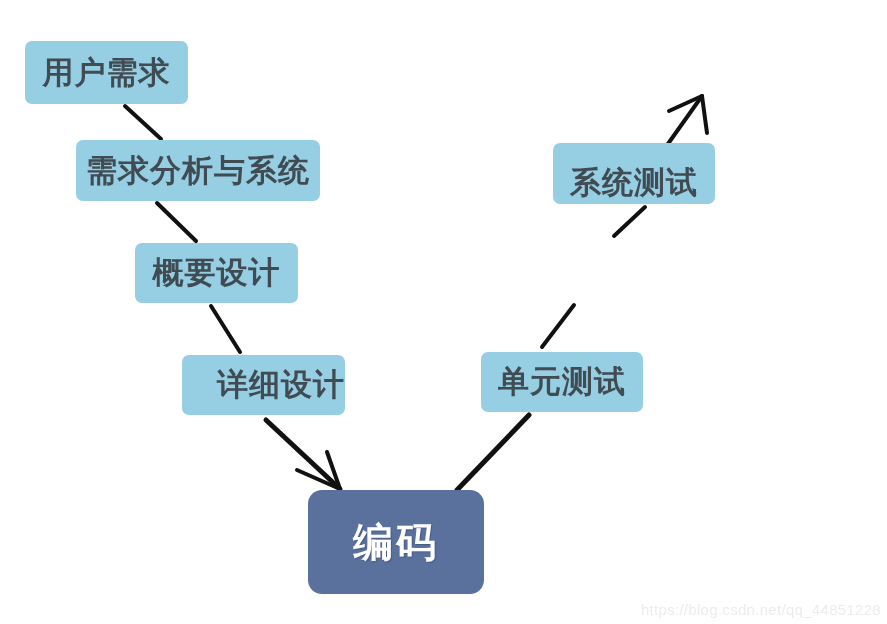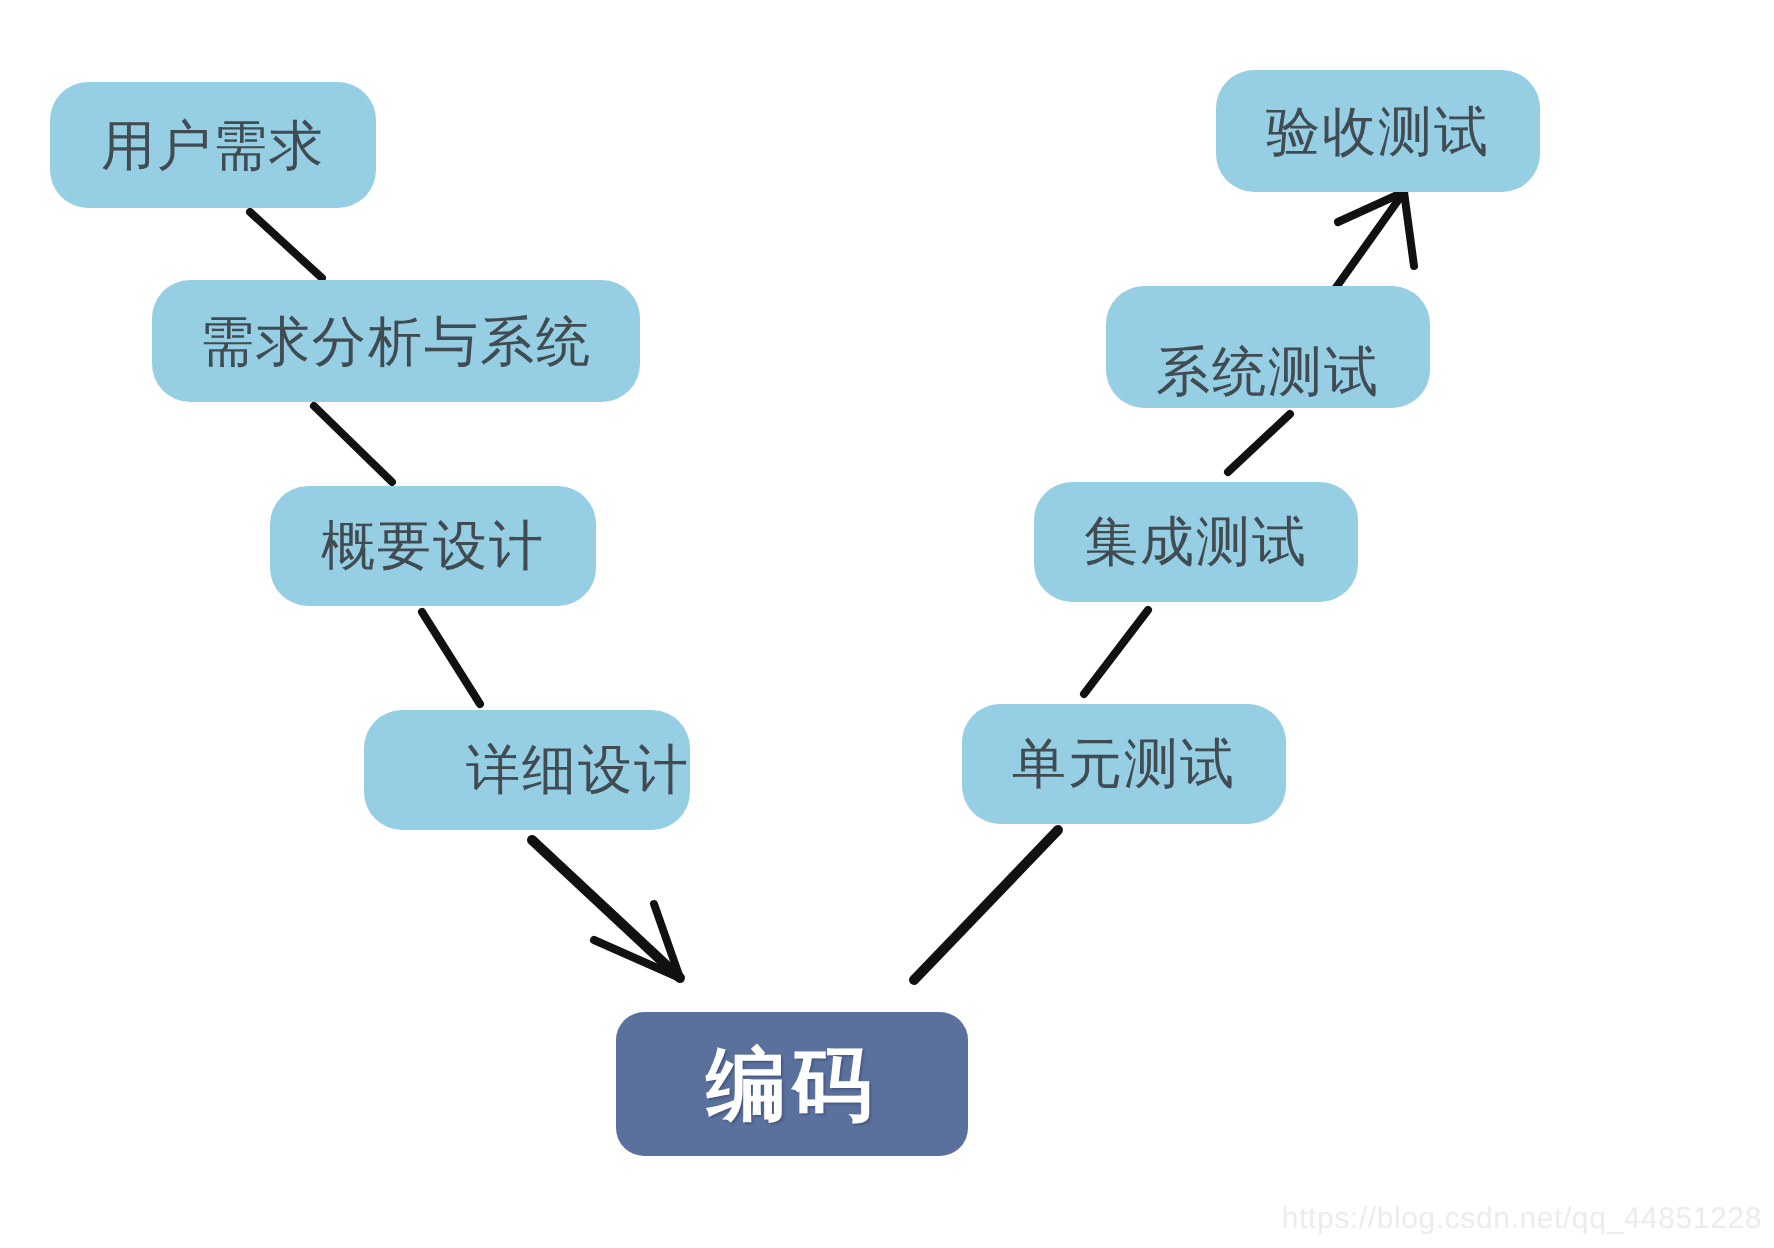--- a/index.html
+++ b/index.html
@@ -31,23 +31,23 @@
     display: flex;
     align-items: center;
     justify-content: center;
     border-radius: 12px;
     white-space: nowrap;
     letter-spacing: 1px;
   }
   .node.phase {
     background: #96cee4;
     color: #404b52;
-    font-size: 27px;
-    font-weight: 400;
-    border-radius: 19px;
+    font-size: 31px;
+    font-weight: 700;
+    border-radius: 7px;
   }
   .node.coding {
     background: #5a719e;
     color: #ffffff;
     font-size: 40px;
     font-weight: bold;
     border-radius: 14px;
     letter-spacing: 3px;
     text-shadow: 1px 1px 1px rgba(40,50,80,.35);
   }
@@ -99,35 +99,29 @@
   </div>
 
   <div class="node phase" style="left:135px; top:243px; width:163px; height:60px;">
     <span>概要设计</span>
   </div>
 
   <div class="node phase" style="left:182px; top:355px; width:163px; height:60px;justify-content:flex-end;">
     <span>详细设计</span>
   </div>
 
-  <div class="node phase" style="left:608px; top:35px; width:162px; height:61px;">
-    <span>验收测试</span>
-  </div>
 
   <div class="node phase" style="left:553px; top:143px; width:162px; height:61px;align-items:flex-end;">
     <span>系统测试</span>
   </div>
 
-  <div class="node phase" style="left:517px; top:241px; width:162px; height:60px;">
-    <span>集成测试</span>
-  </div>
 
   <div class="node phase" style="left:481px; top:352px; width:162px; height:60px;text-align:center;">
     <span>单元测试</span>
   </div>
 
-  <div class="node coding" style="left:308px; top:490px; width:176px; height:72px;margin-top:16px;">
+  <div class="node coding" style="left:308px; top:490px; width:176px; height:104px;">
     <span>编码</span>
   </div>
 
   <div id="watermark">https://blog.csdn.net/qq_44851228</div>
 
 </div>
 
 </body></html>

